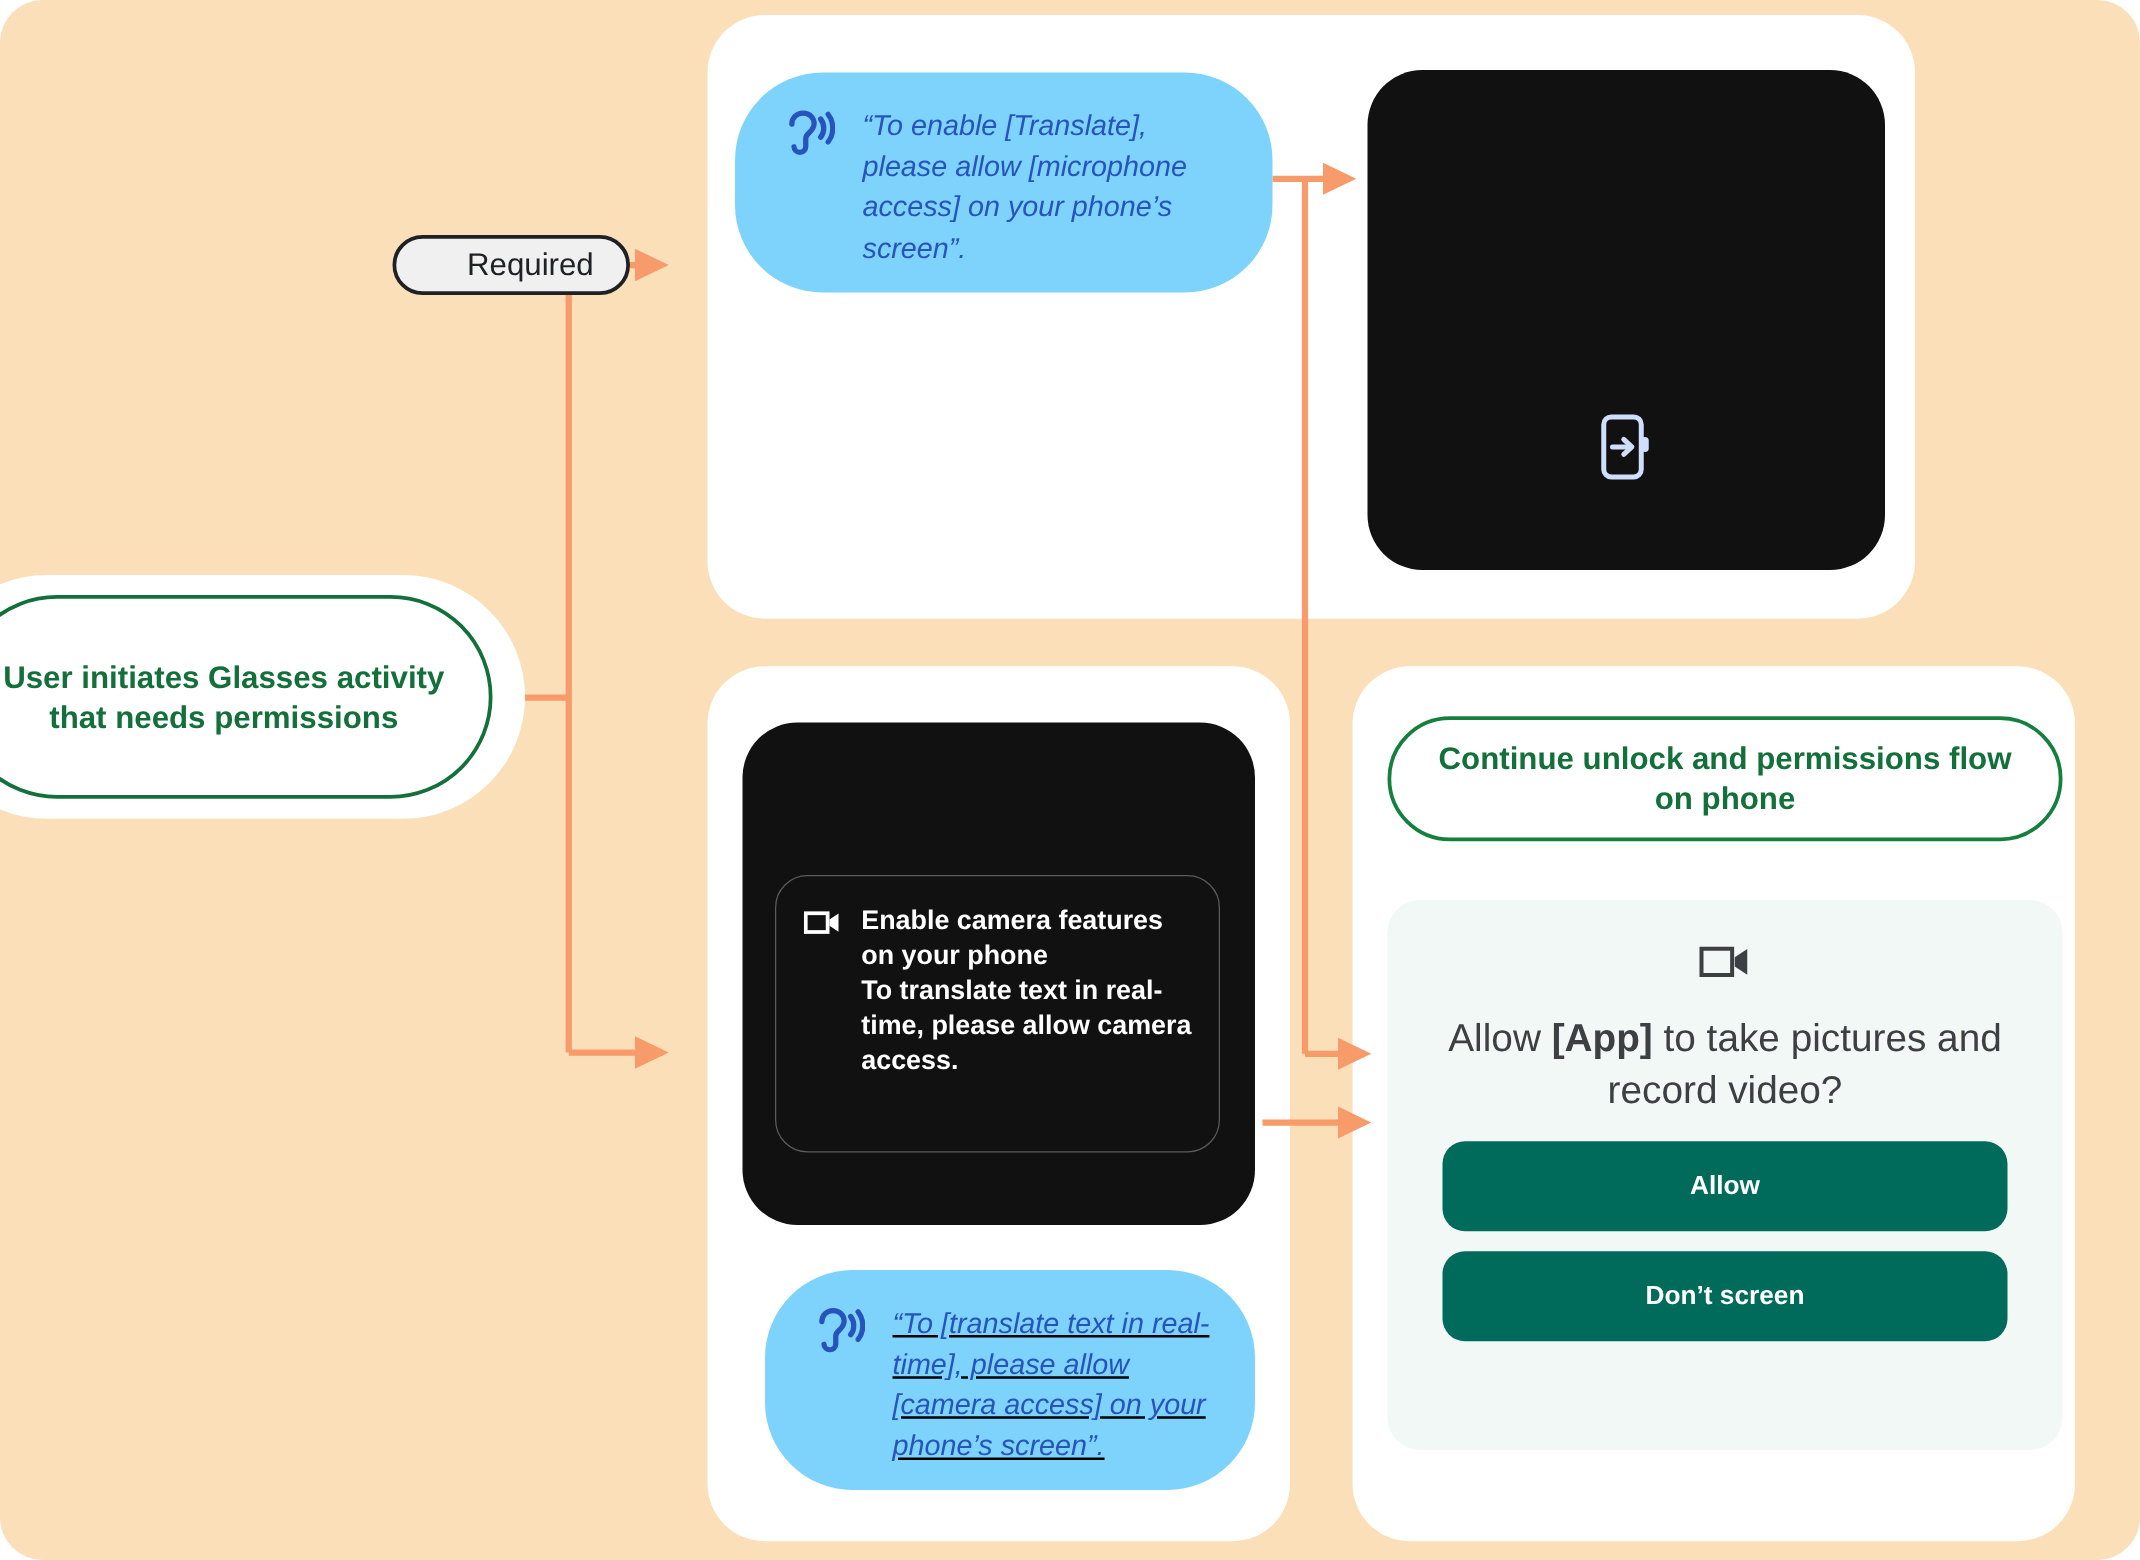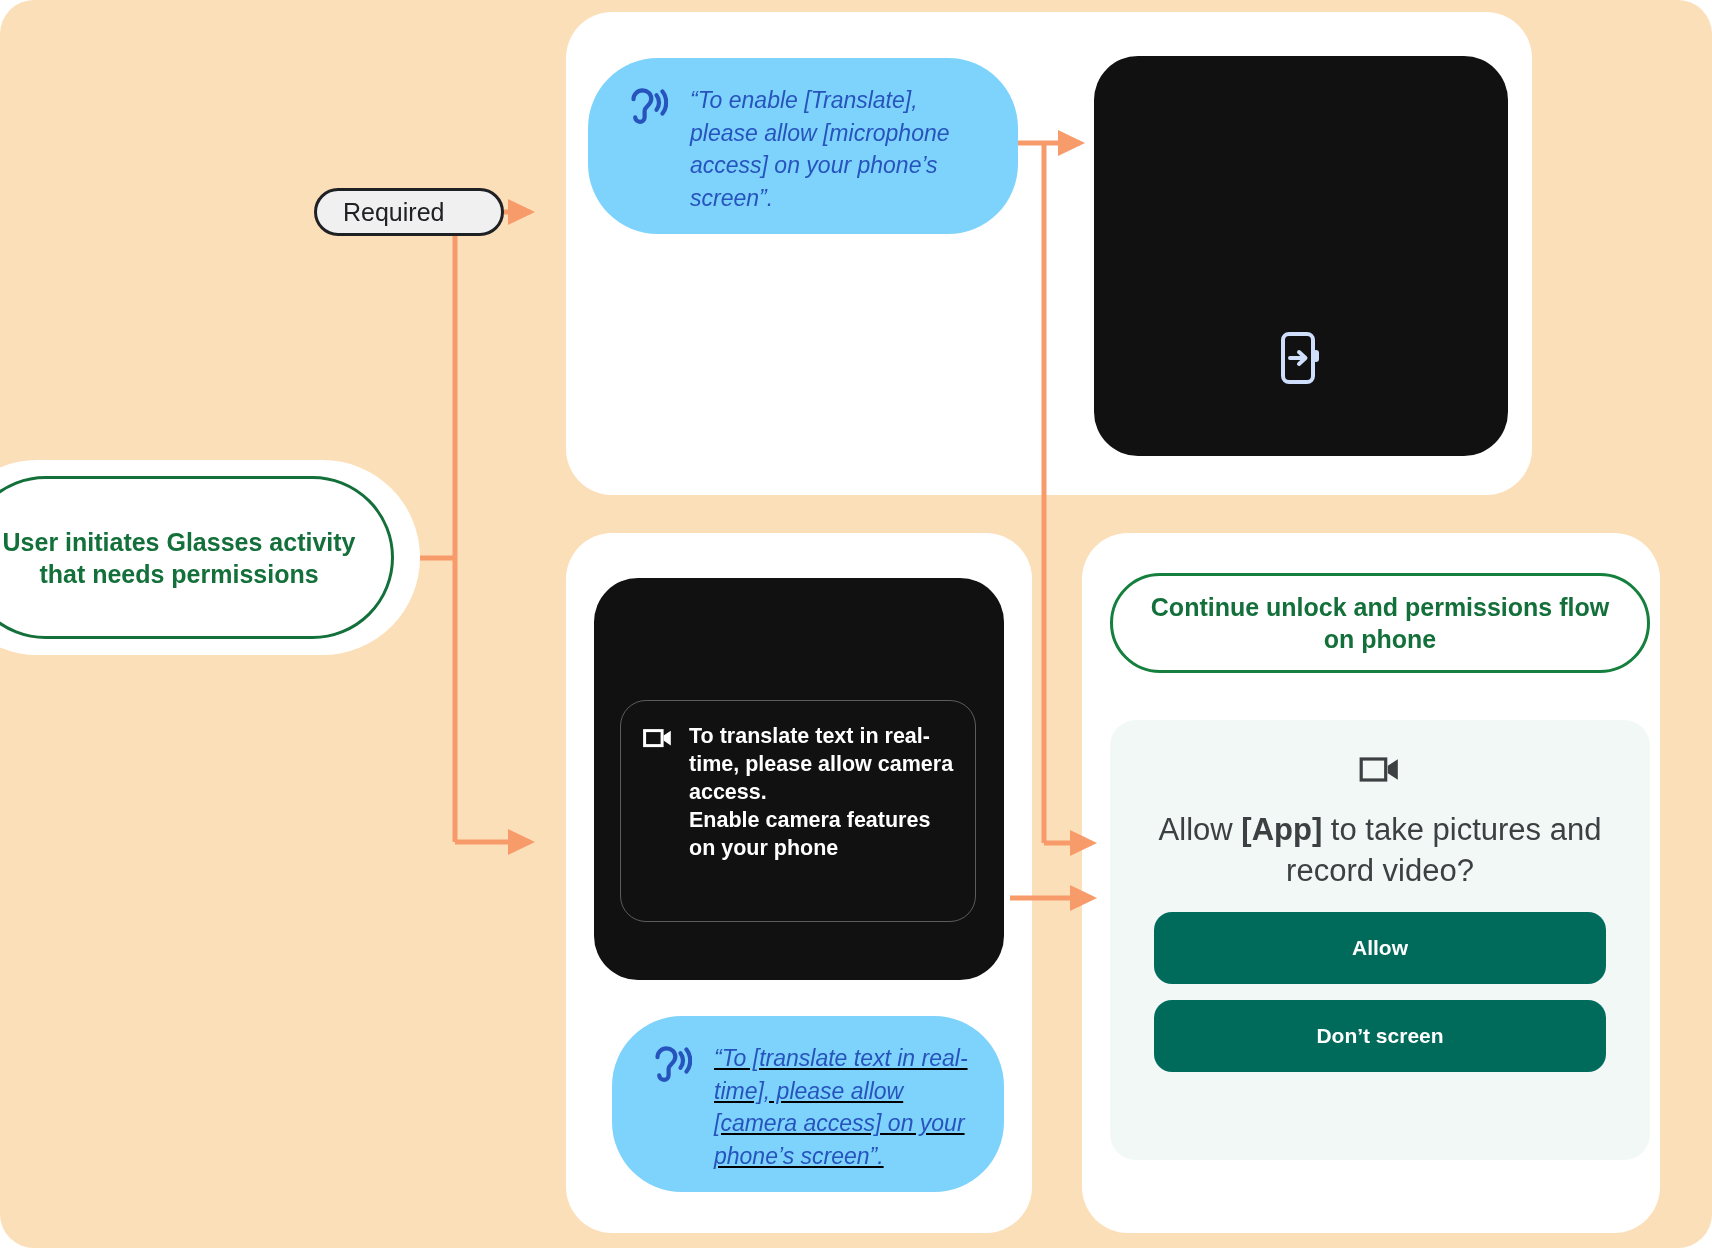--- a/index.html
+++ b/index.html
@@ -57,21 +57,21 @@
   }
 
   
   .branch-pill {
     position: absolute;
     background: #f0f0f0;
     border: 3px solid #202124;
     border-radius: 40px;
     color: #202124;
     font-size: 25px;
-    display: flex; align-items: center; justify-content: flex-start;
+    display: flex; align-items: center; justify-content: flex-end;
     padding: 0 26px;
     height: 48px;
   }
   #pill-required { left: 314px; top: 188px; width: 190px; }
   #pill-optional { left: 332px; top: 818px; width: 190px; }
 
   
   .bubble {
     position: absolute;
     background: #7dd3fc;
@@ -246,22 +246,22 @@
 
   <div class="glasses-card" id="glasses-optional">
     <div id="glasses-notif">
       <span class="notif-icon">
         <svg width="30" height="22" viewBox="0 0 30 22" xmlns="http://www.w3.org/2000/svg">
           <rect x="1.6" y="3.6" width="17.5" height="15" fill="none" stroke="#ffffff" stroke-width="3"></rect>
           <path d="M20.6 8.6 L27.8 3.8 L27.8 18.4 L20.6 13.6 Z" fill="#ffffff"></path>
         </svg>
       </span>
       <div class="notif-body">
+        <div>Enable camera features on your phone</div>
         <div>To translate text in real-time, please allow camera access.</div>
-        <div>Enable camera features on your phone</div>
       </div>
     </div>
   </div>
 
   <div class="bubble" id="bubble-bot">
     <span class="bubble-icon">
       <svg width="44" height="44" viewBox="0 0 44 44" xmlns="http://www.w3.org/2000/svg">
         <path d="M9.5 15.2c0-5.0 4.0-8.8 9.0-8.8 5.0 0 8.8 3.7 8.8 8.4 0 3.6-2.2 5.7-4.0 7.4-1.6 1.5-2.7 2.6-2.7 4.5v6.5c0 2.6-2.0 4.6-4.7 4.6-2.6 0-4.6-1.9-4.7-4.4" fill="none" stroke="#2753bd" stroke-width="4.2" stroke-linecap="round"></path>
         <path d="M32.5 11.2c1.6 2.0 2.5 4.6 2.5 7.3 0 2.7-0.9 5.3-2.5 7.3" fill="none" stroke="#2753bd" stroke-width="4.2" stroke-linecap="round"></path>
         <path d="M38.5 7.5c2.4 3.0 3.7 6.8 3.7 11.0 0 4.1-1.3 8.0-3.7 11.0" fill="none" stroke="#2753bd" stroke-width="4.2" stroke-linecap="round"></path>

